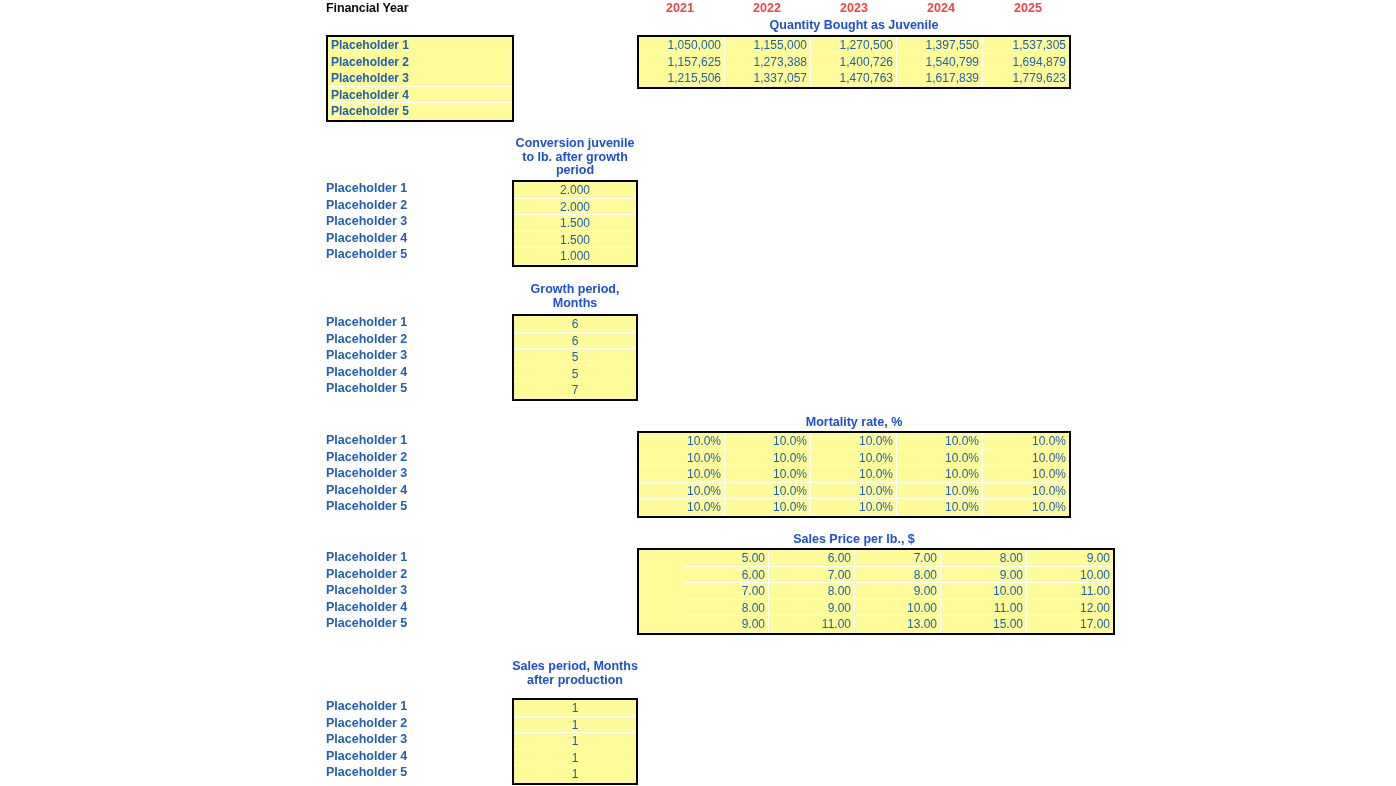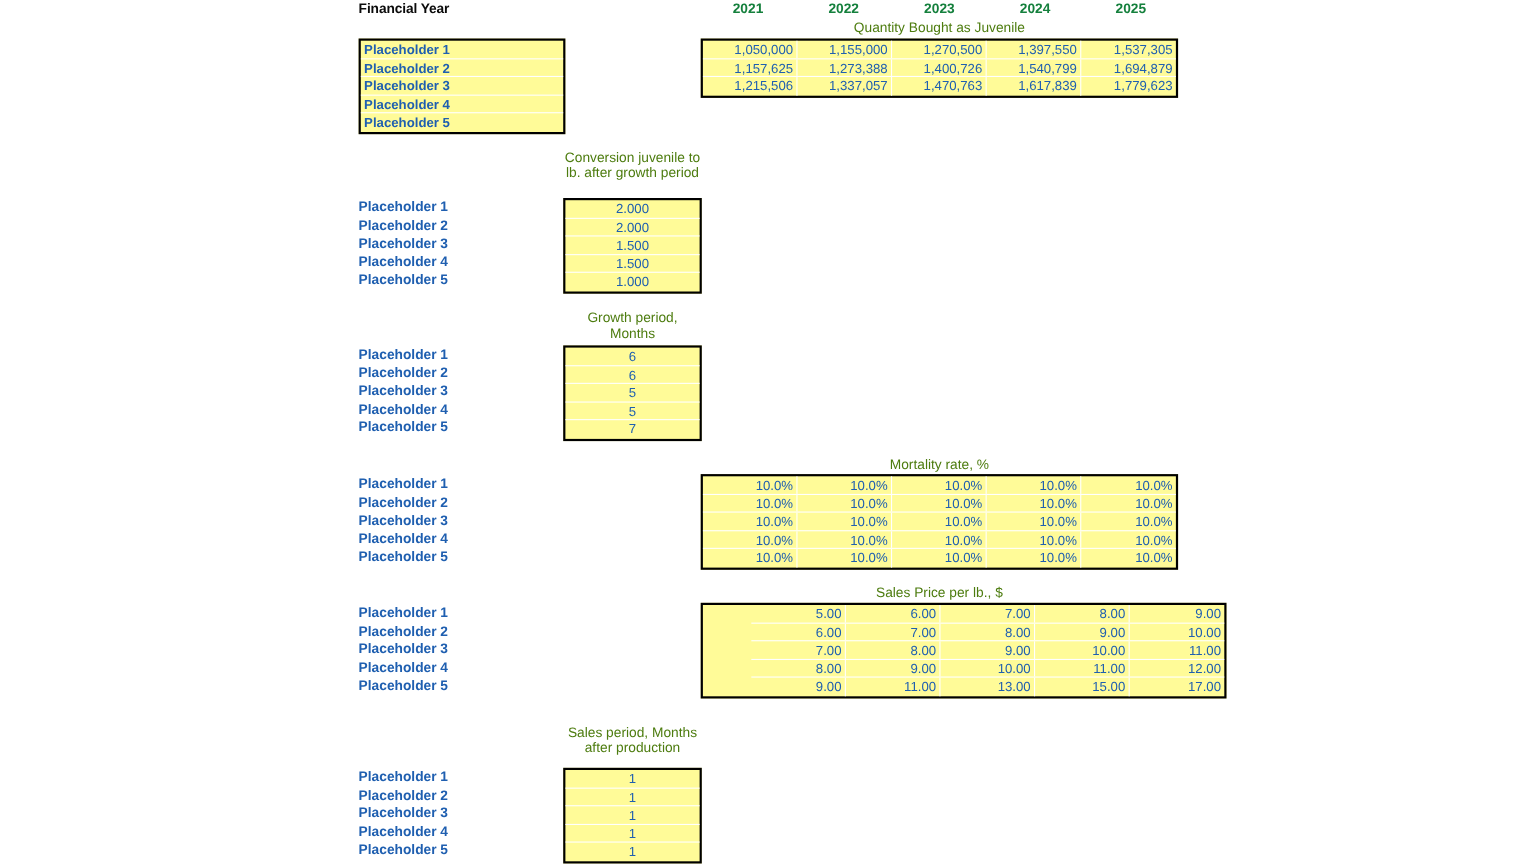--- a/index.html
+++ b/index.html
@@ -32,29 +32,29 @@
     color: #0b0b0b;
     letter-spacing: -0.1px;
   }
   .year-head {
     position: absolute;
     top: 1px;
     width: 86px;
     text-align: center;
     font-weight: bold;
     font-size: 12.5px;
-    color: #15803d;
+    color: #ef4444;
   }
 
   
   .section-title {
     position: absolute;
-    font-weight: normal;
+    font-weight: bold;
     font-size: 12.5px;
-    color: #4d7c0f;
+    color: #1d4ed8;
     text-align: center;
     line-height: 13.6px;
   }
   .section-title.wide { width: 434px; }
   .section-title.narrow { width: 126px; }
 
   
   .grid {
     position: absolute;
     border: 2px solid #000000;

